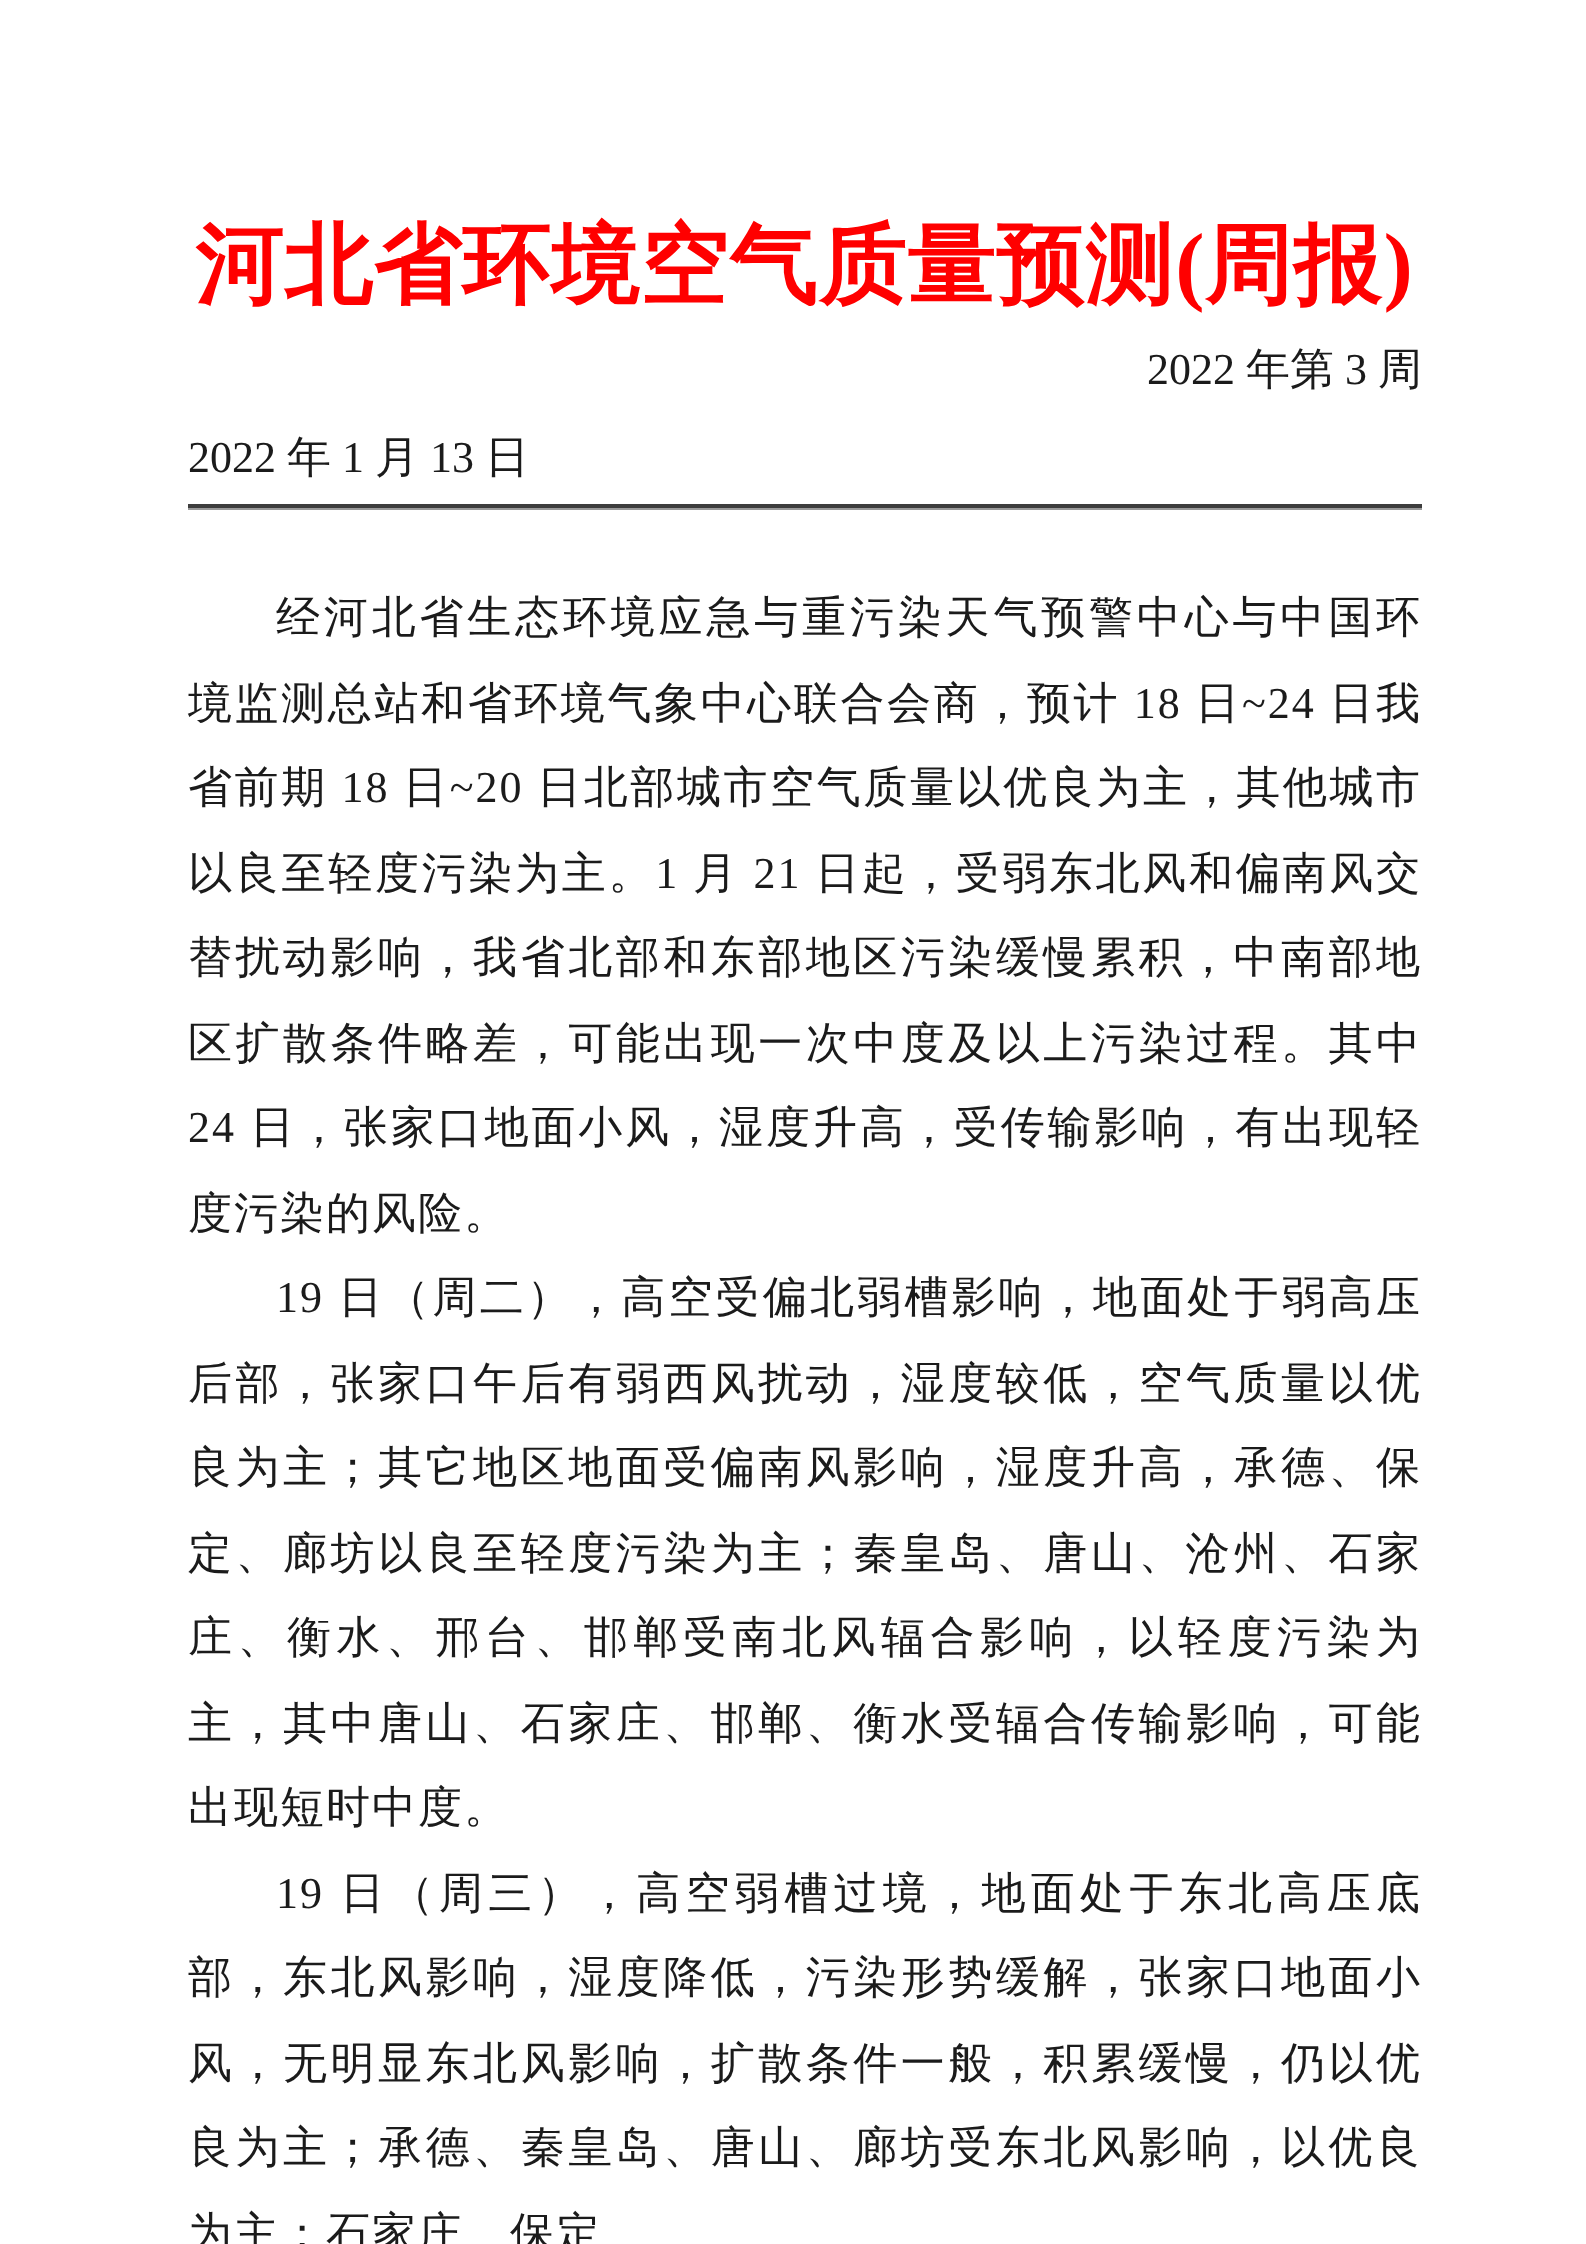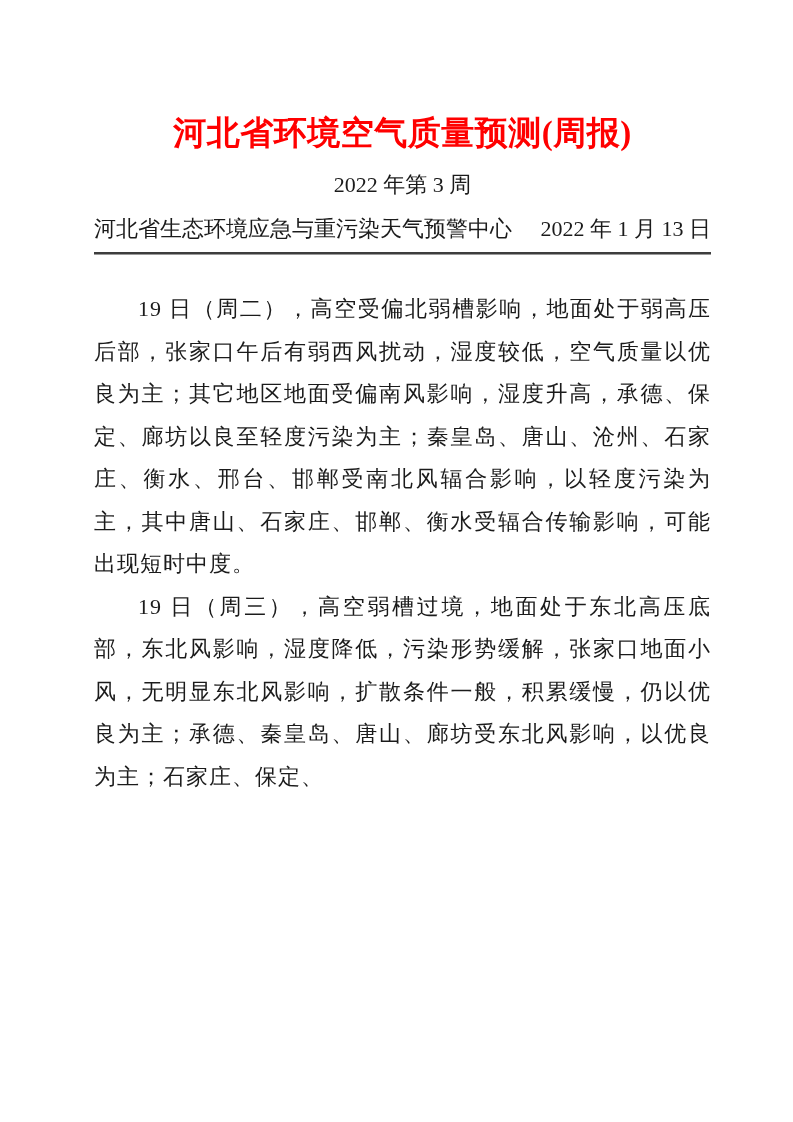--- a/index.html
+++ b/index.html
@@ -18,32 +18,32 @@
     color: #1b1b1b;
   }
   .content {
     position: absolute;
     left: 94px;
     top: 0;
     width: 617px;
   }
   .doc-title {
     margin: 110px 0 0 0;
-    font-size: 33px;
+    font-size: 44px;
     line-height: 46px;
     font-weight: 700;
     text-align: center;
     white-space: nowrap;
     letter-spacing: 0.5px;
   }
   .doc-subtitle {
     margin-top: 14px;
     font-size: 22px;
     line-height: 30px;
-    text-align: center;
+    text-align: right;
   }
   .issuer-row {
     margin-top: 14px;
     font-size: 22px;
     line-height: 30px;
     display: flex;
     justify-content: space-between;
     align-items: baseline;
     white-space: nowrap;
   }
@@ -70,25 +70,25 @@
 <body>
 
 <div class="page">
   <div class="content">
 
     <h1 class="doc-title" style="color: rgb(255, 0, 0);">河北省环境空气质量预测(周报)</h1>
 
     <div class="doc-subtitle">2022 年第 3 周</div>
 
     <div class="issuer-row">
-      <span>河北省生态环境应急与重污染天气预警中心</span>
       <span>2022 年 1 月 13 日</span>
     </div>
 
     <div class="rule"></div>
 
     <div class="body-text">
+      <p>经河北省生态环境应急与重污染天气预警中心与中国环境监测总站和省环境气象中心联合会商，预计 18 日~24 日我省前期 18 日~20 日北部城市空气质量以优良为主，其他城市以良至轻度污染为主。1 月 21 日起，受弱东北风和偏南风交替扰动影响，我省北部和东部地区污染缓慢累积，中南部地区扩散条件略差，可能出现一次中度及以上污染过程。其中 24 日，张家口地面小风，湿度升高，受传输影响，有出现轻度污染的风险。</p>
       <p>19 日（周二），高空受偏北弱槽影响，地面处于弱高压后部，张家口午后有弱西风扰动，湿度较低，空气质量以优良为主；其它地区地面受偏南风影响，湿度升高，承德、保定、廊坊以良至轻度污染为主；秦皇岛、唐山、沧州、石家庄、衡水、邢台、邯郸受南北风辐合影响，以轻度污染为主，其中唐山、石家庄、邯郸、衡水受辐合传输影响，可能出现短时中度。</p>
       <p>19 日（周三），高空弱槽过境，地面处于东北高压底部，东北风影响，湿度降低，污染形势缓解，张家口地面小风，无明显东北风影响，扩散条件一般，积累缓慢，仍以优良为主；承德、秦皇岛、唐山、廊坊受东北风影响，以优良为主；石家庄、保定、</p>
     </div>
 
   </div>
 </div>
 
 </body></html>

